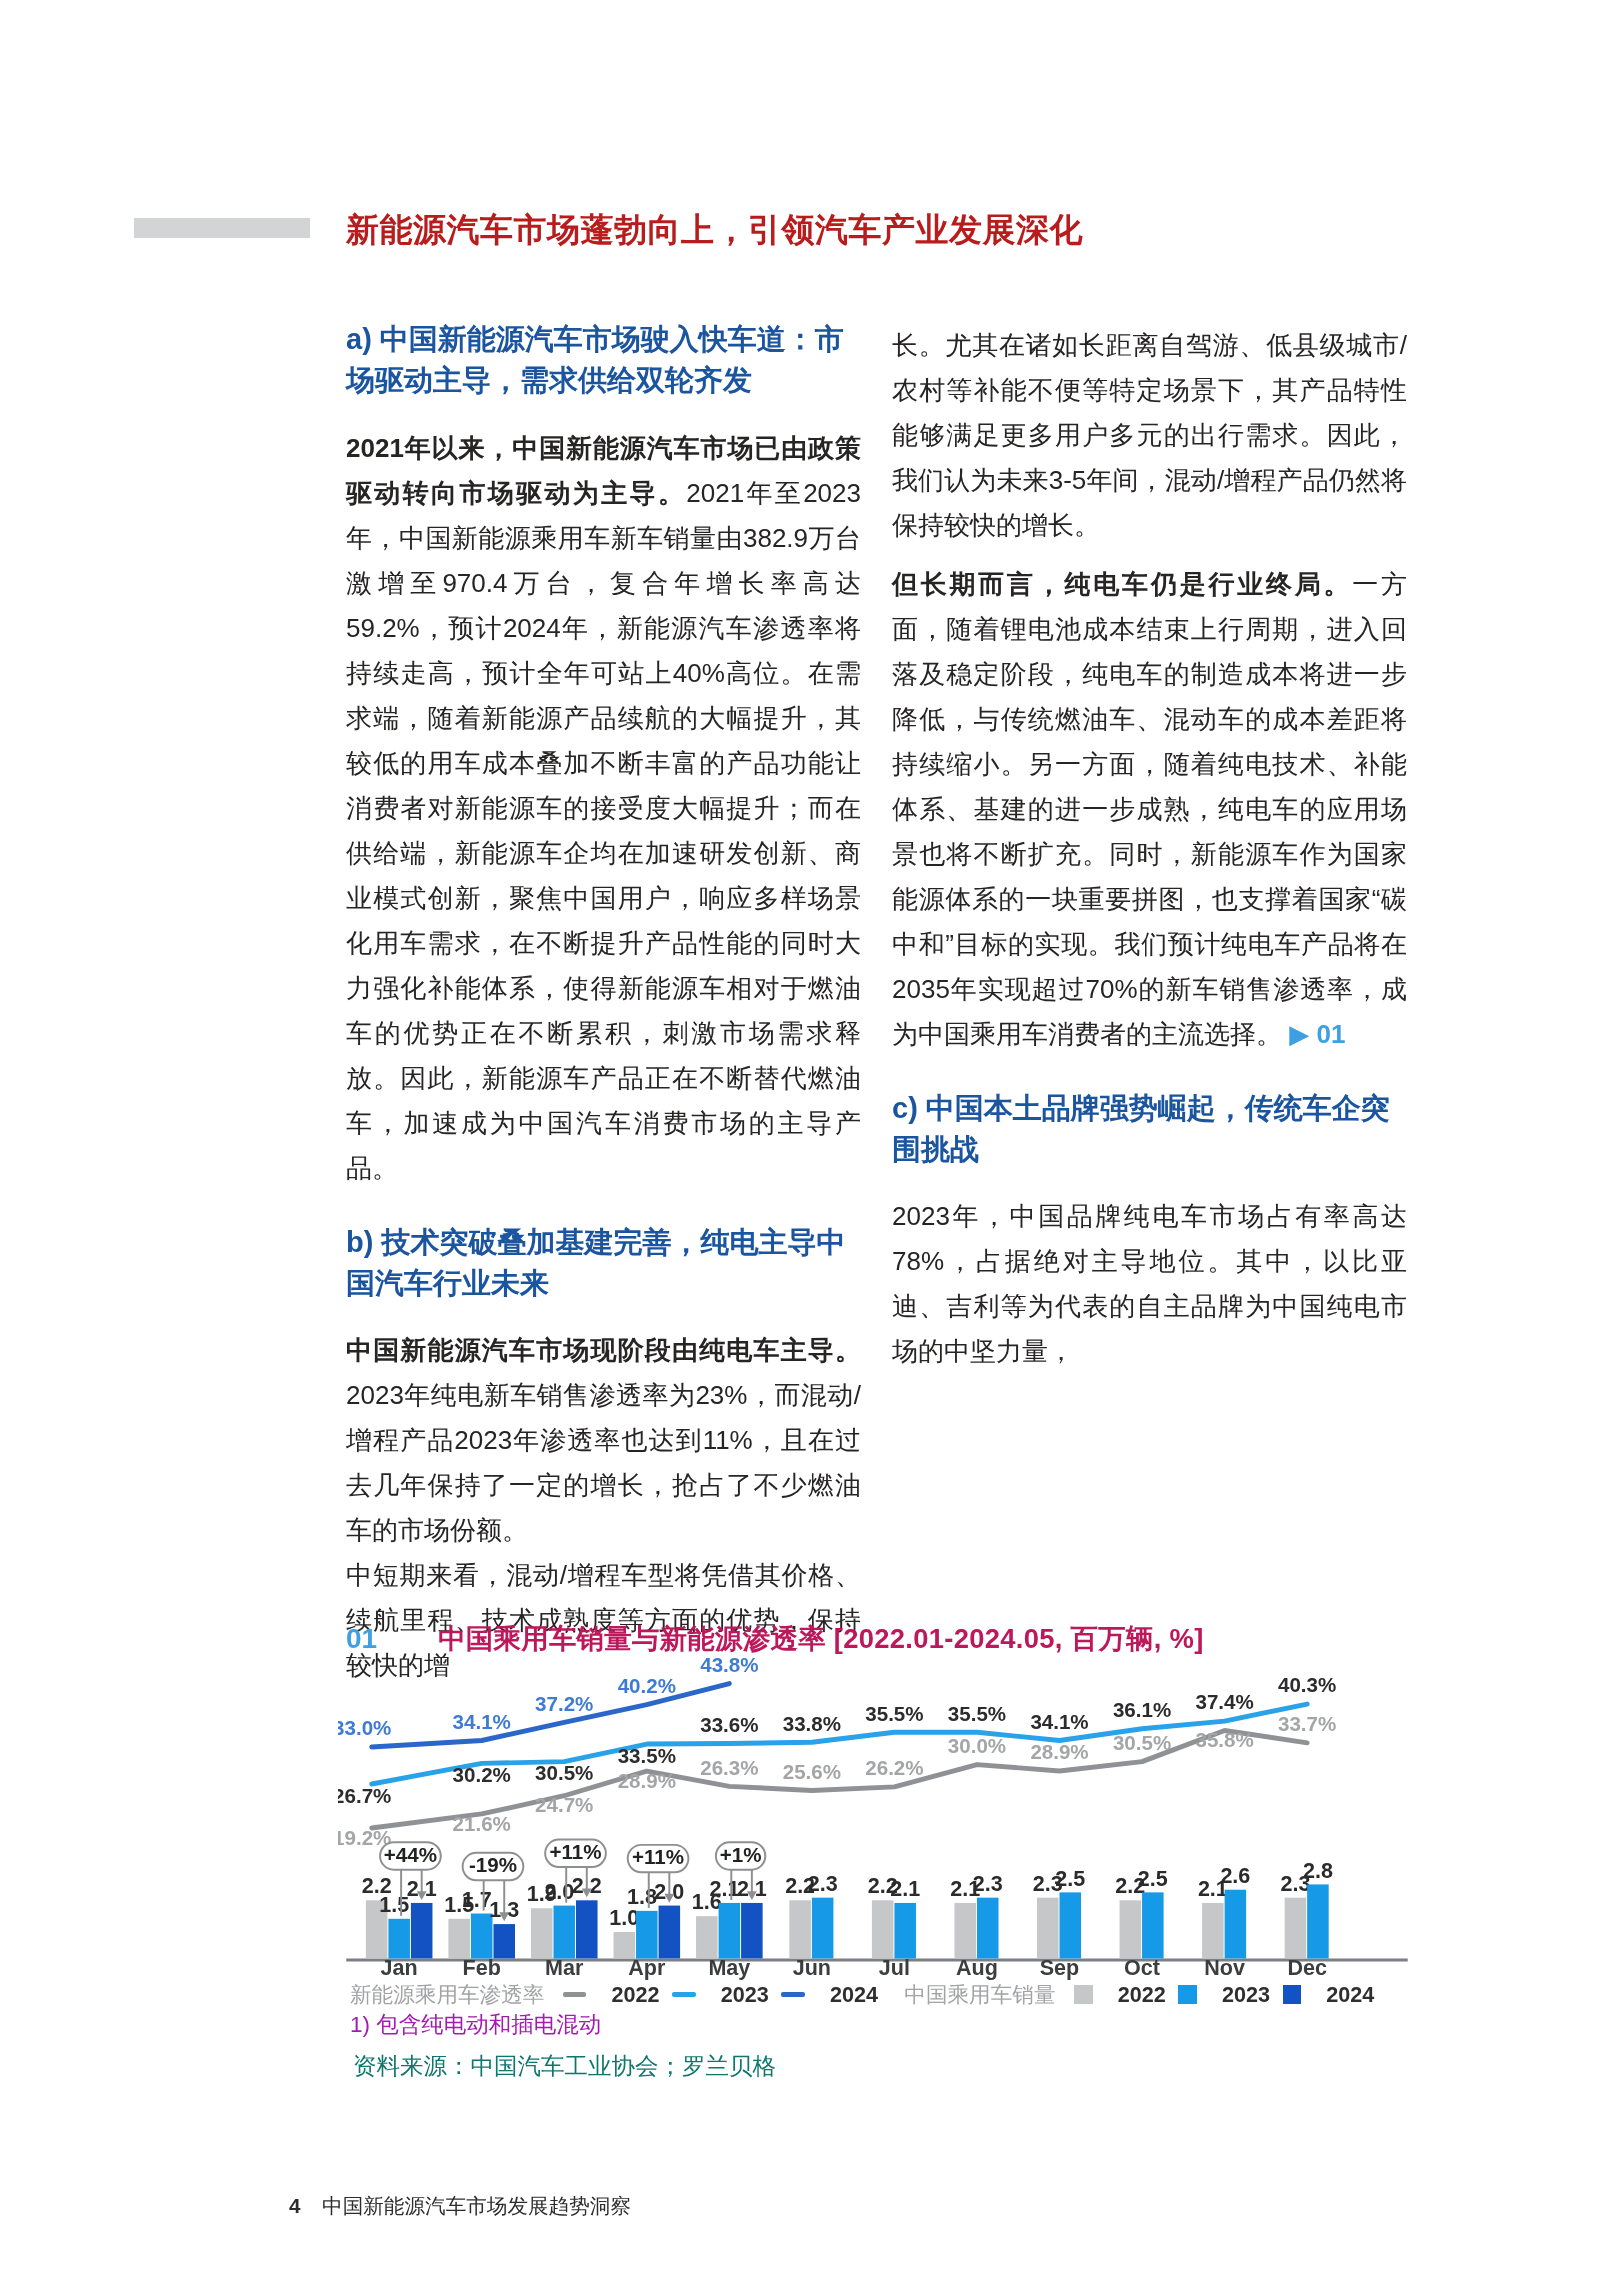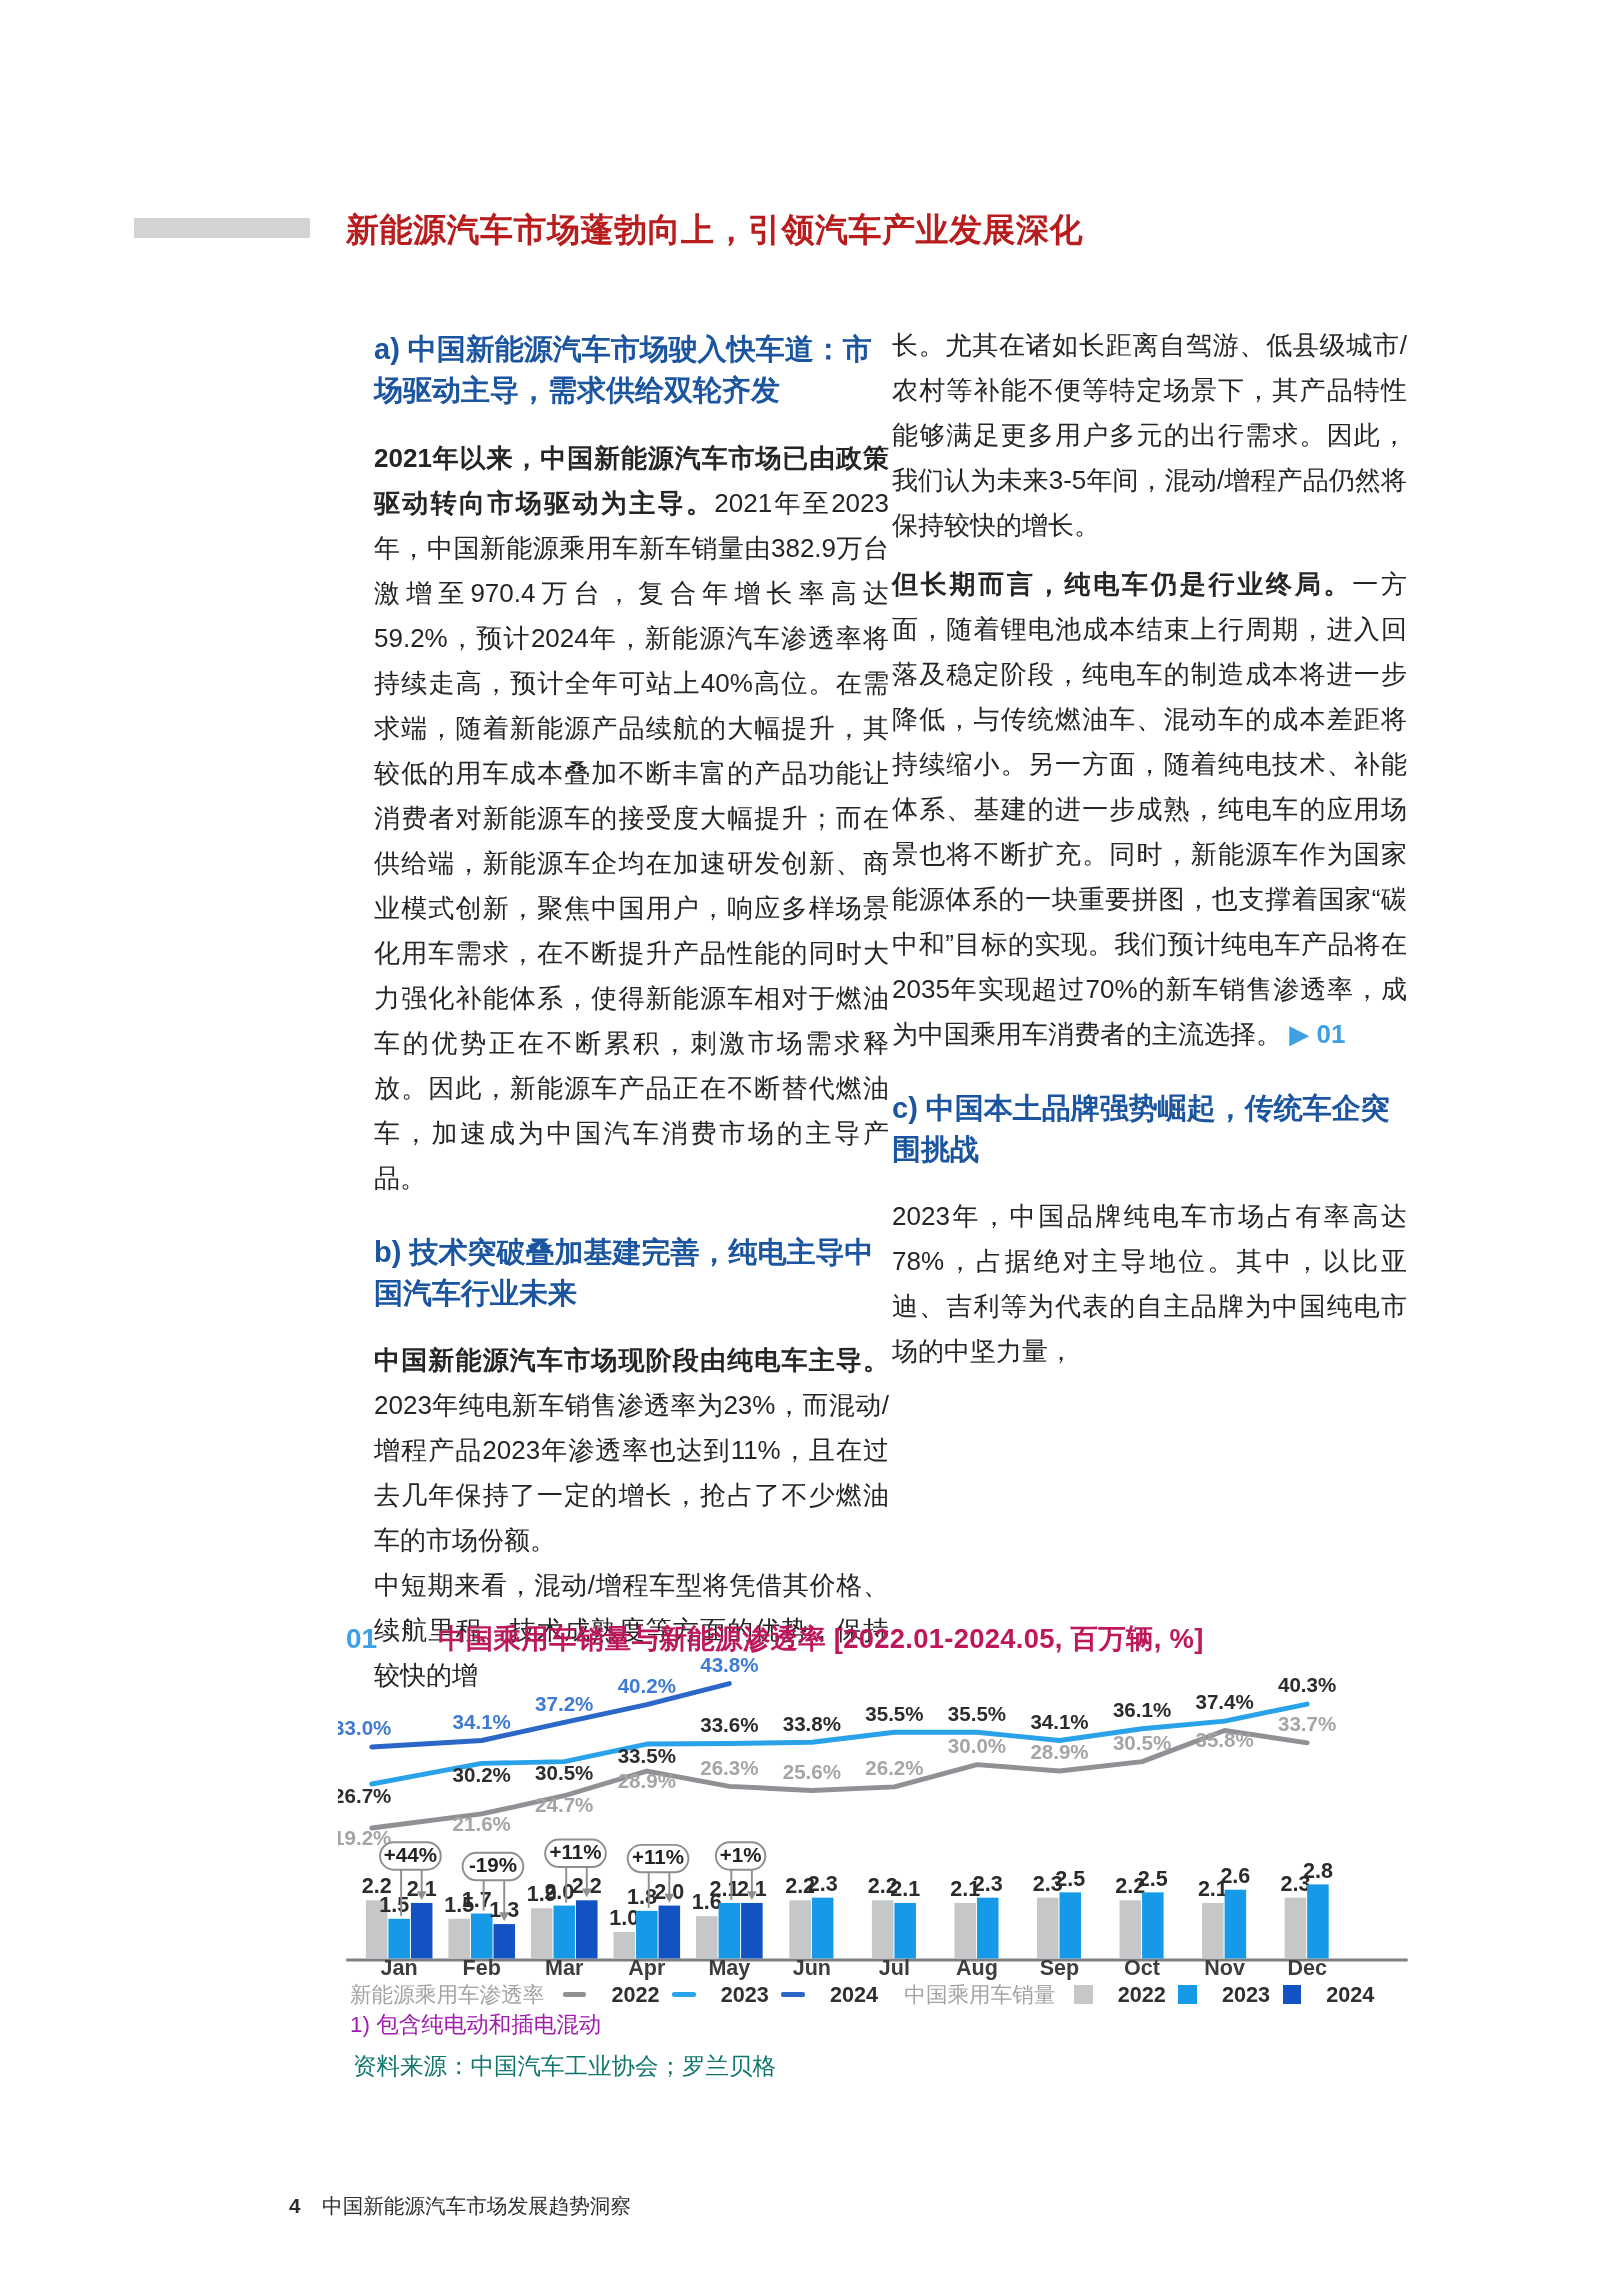--- a/index.html
+++ b/index.html
@@ -6,21 +6,21 @@
   .page{
     position:relative;width:1621px;height:2293px;background:#ffffff;
     font-family:"Liberation Sans","DejaVu Sans",sans-serif;overflow:hidden;
   }
   .header-bar{position:absolute;left:134px;top:218px;width:176px;height:19.6px;background:#d3d4d6;}
   .page-title{
     position:absolute;left:346px;top:208px;width:1078px;
     font-size:33px;font-weight:700;color:#b91c1c;letter-spacing:0.5px;
   }
   .col{position:absolute;width:515px;font-size:26px;line-height:45px;color:#272424;text-align:justify;}
-  .col-left{left:346px;top:329px;margin-left:28px;}
+  .col-left{left:346px;top:319px;}
   .col-right{left:892px;top:323px;}
   .col h2{
     font-size:29px;line-height:41px;font-weight:700;color:#1b55a0;
     margin:31px 0 24.5px 0;text-align:left;
   }
   .col h2:first-child{margin-top:0;}
   .col p{margin:13.7px 0 0 0;}
   .col p:first-child{margin-top:0;}
   .lead{font-weight:700;color:#272424;}
   .xref{color:#3f9fe3;font-weight:700;}

